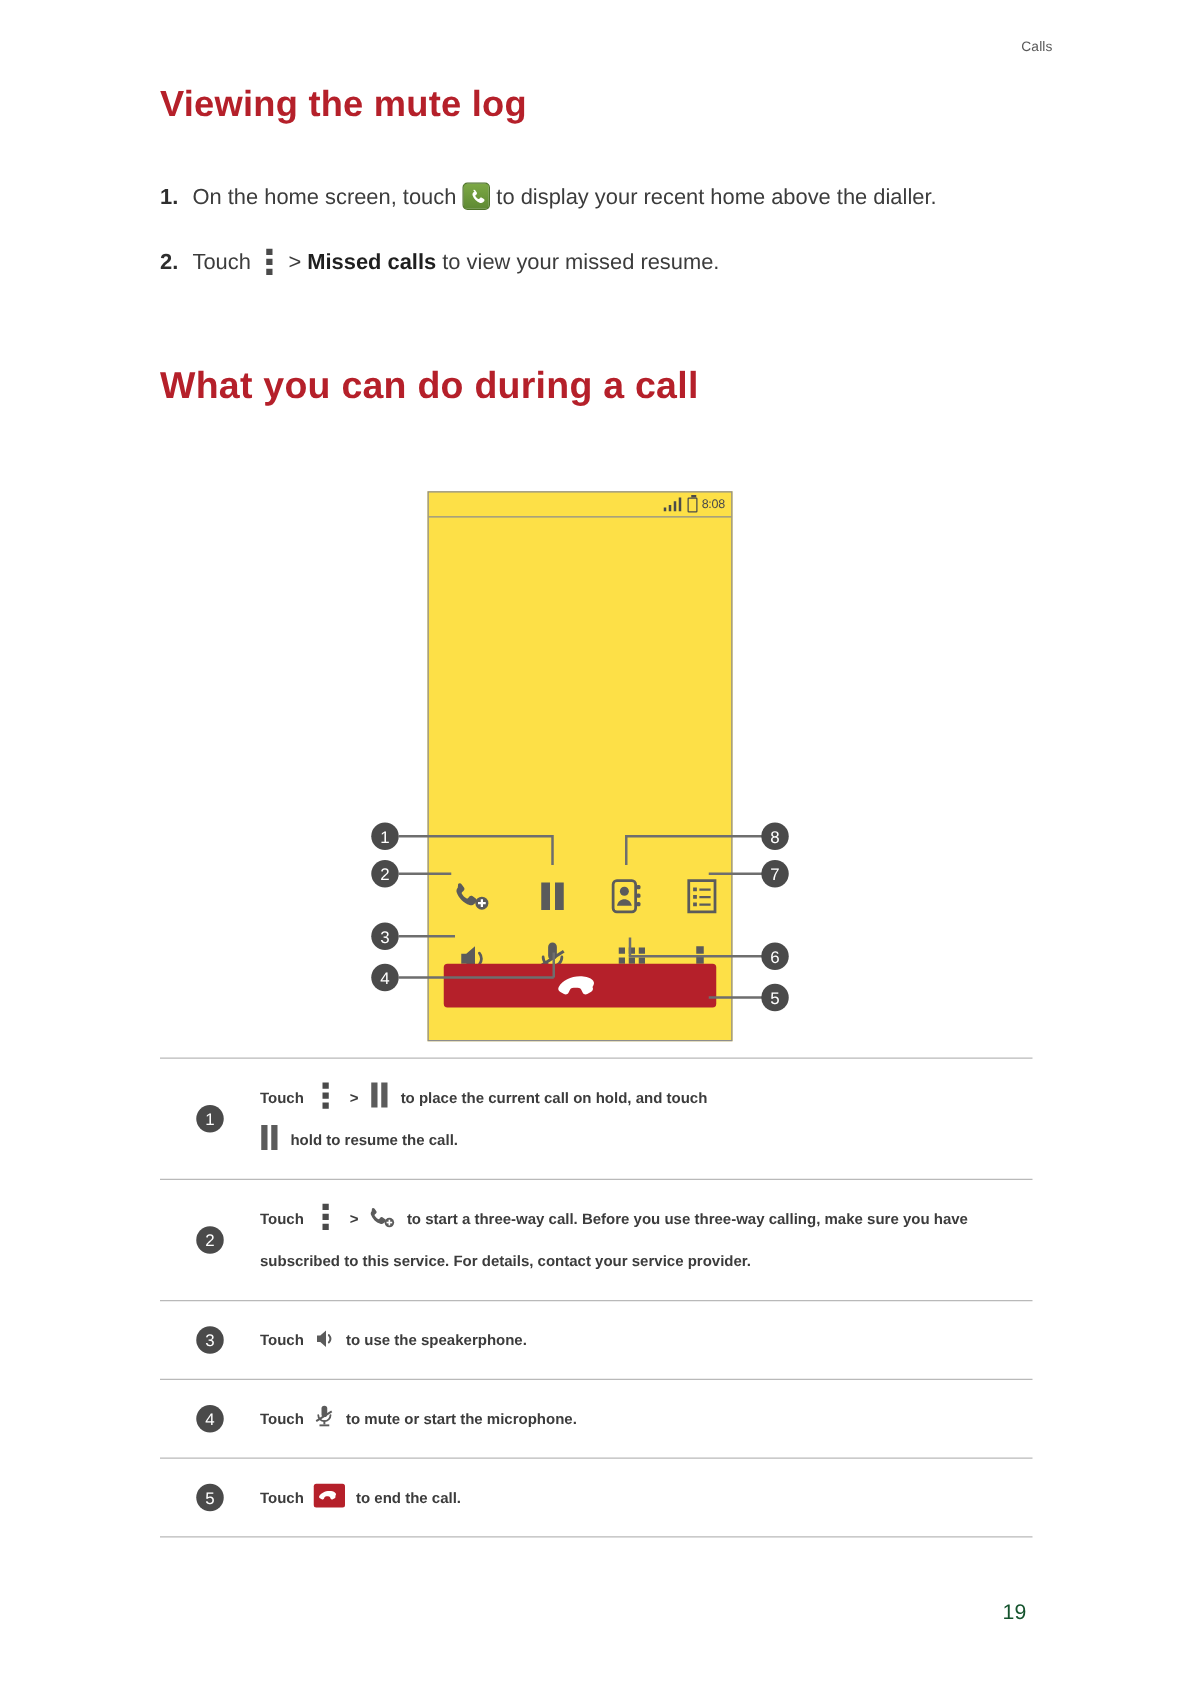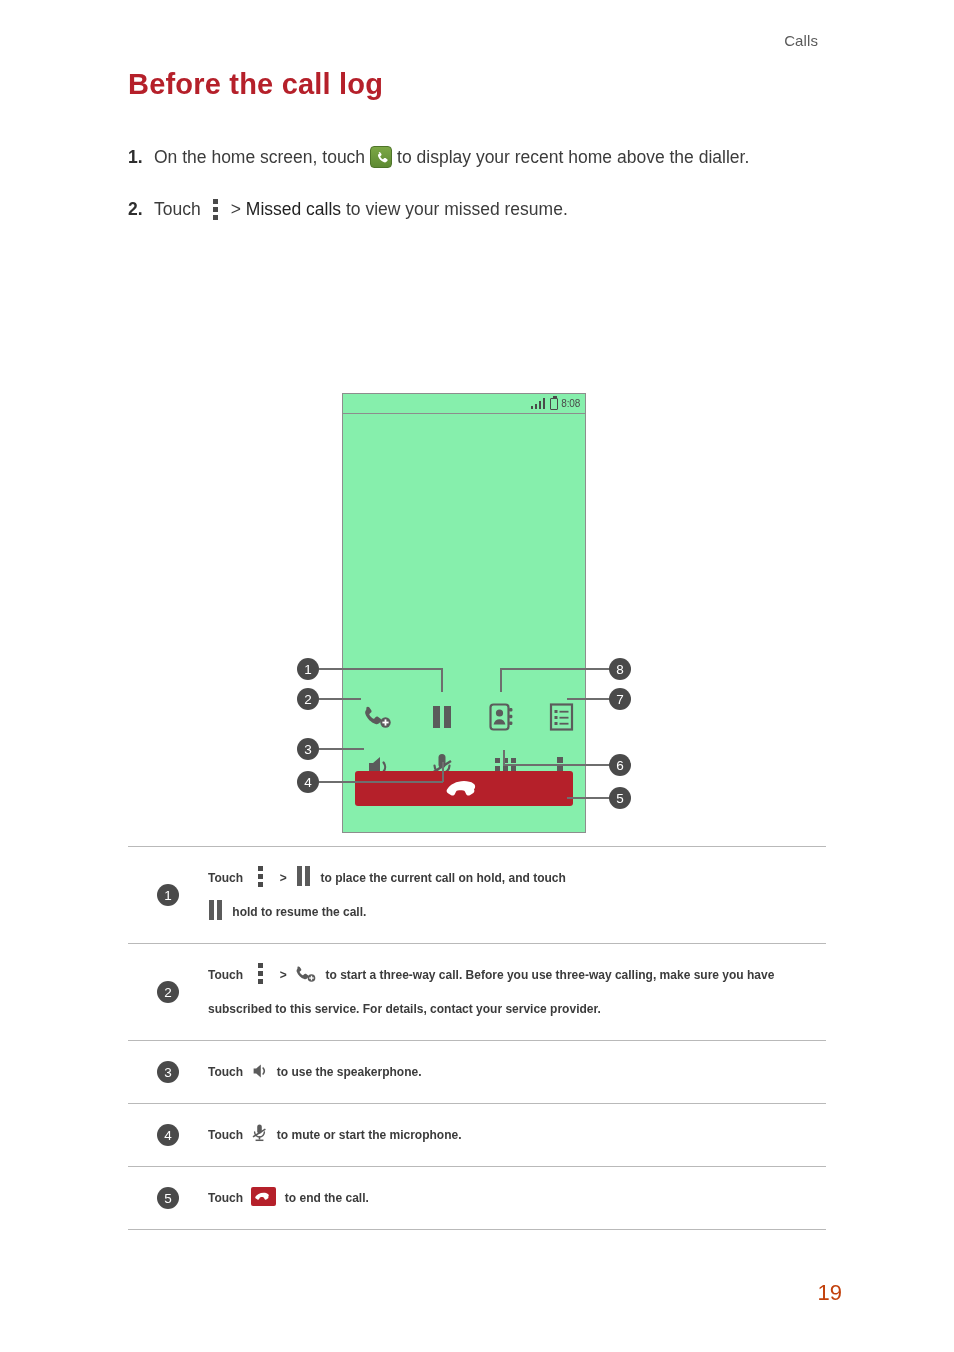--- a/index.html
+++ b/index.html
@@ -16,22 +16,22 @@
 
   .page {
     position: absolute;
     inset: 0;
   }
 
   
   .running-header {
     position: absolute;
     top: 32px;
-    right: 136px;
-    font-size: 15px;
+    right: 112px;
+    font-size: 11px;
     color: #5a5a5a;
     letter-spacing: .1px;
   }
 
   
   h1.doc-h1 {
     position: absolute;
     left: 128px;
     margin: 0;
     font-size: 29px;
@@ -57,21 +57,21 @@
     color: #3c3c3c;
     margin-bottom: 18px;
   }
   .step-num {
     font-weight: bold;
     width: 26px;
     flex: 0 0 26px;
     color: #2e2e2e;
   }
   .step-body { flex: 1; }
-  .step-body b { font-weight: normal; color: #1f1f1f; }
+  .step-body b { font-weight: bold; color: #1f1f1f; }
 
   
   .inline-ic {
     display: inline-block;
     vertical-align: -4px;
     margin: 0 5px;
   }
 
   
   .ic-dialer {
@@ -118,21 +118,21 @@
   .ic-pause i:nth-child(2) { left: 9px; }
 
   
   .phone {
     position: absolute;
     left: 342px;
     top: 393px;
     width: 244px;
     height: 440px;
     border: 1.5px solid #8d8d8d;
-    background: #86efac;
+    background: #fde047;
   }
   .phone-statusbar {
     height: 20px;
     border-bottom: 1.5px solid #8d8d8d;
     display: flex;
     align-items: center;
     justify-content: flex-end;
     padding-right: 5px;
     gap: 3px;
   }
@@ -245,51 +245,52 @@
     background: #b5202a;
     border-radius: 2px;
     position: relative;
     vertical-align: -4px;
   }
   .tic-endcall svg { position: absolute; left: 3px; top: 4px; }
 
   
   .page-number {
     position: absolute;
-    right: 112px;
+    right: 133px;
     top: 1280px;
-    font-size: 22px;
-    color: #c2410c;
+    font-size: 17px;
+    color: #14532d;
   }
 </style>
 </head>
 <body>
 
 <div class="page">
 
   <div class="running-header">Calls</div>
 
-  <h1 class="doc-h1 h1-a">Before the call log</h1>
+  <h1 class="doc-h1 h1-a">Viewing the mute log</h1>
 
   <div class="steps">
 
     <div class="step">
       <span class="step-num">1.</span>
       <span class="step-body"><span>On the home screen, touch</span><span class="ic-dialer inline-ic"><svg width="16" height="16" viewBox="0 0 16 16">
               <path d="M4.6 2.2c.5-.5 1.3-.4 1.7.2l1.1 1.6c.3.5.2 1.1-.2 1.5l-.8.7c-.2.2-.2.4-.1.6.5 1 1.4 1.9 2.4 2.4.2.1.4.1.6-.1l.7-.8c.4-.4 1-.5 1.5-.2l1.6 1.1c.6.4.7 1.2.2 1.7l-.9.9c-.6.6-1.5.8-2.3.5-2.8-1-5-3.2-6-6-.3-.8-.1-1.7.5-2.3l1-.8z" fill="#ffffff"></path>
             </svg></span><span>to display your recent home above the dialler.</span></span>
     </div>
 
     <div class="step">
       <span class="step-num">2.</span>
       <span class="step-body"><span>Touch</span><span class="ic-kebab inline-ic"><i></i><i></i><i></i></span><span>&gt;</span>&nbsp;<b>Missed calls</b> <span>to view your missed resume.</span></span>
     </div>
 
   </div>
 
+  <h1 class="doc-h1 h1-b">What you can do during a call</h1>
 
   <div class="phone">
 
     <div class="phone-statusbar">
       <span class="sig-bars">
           <i></i>
           <i></i>
           <i></i>
           <i></i>
         </span>

